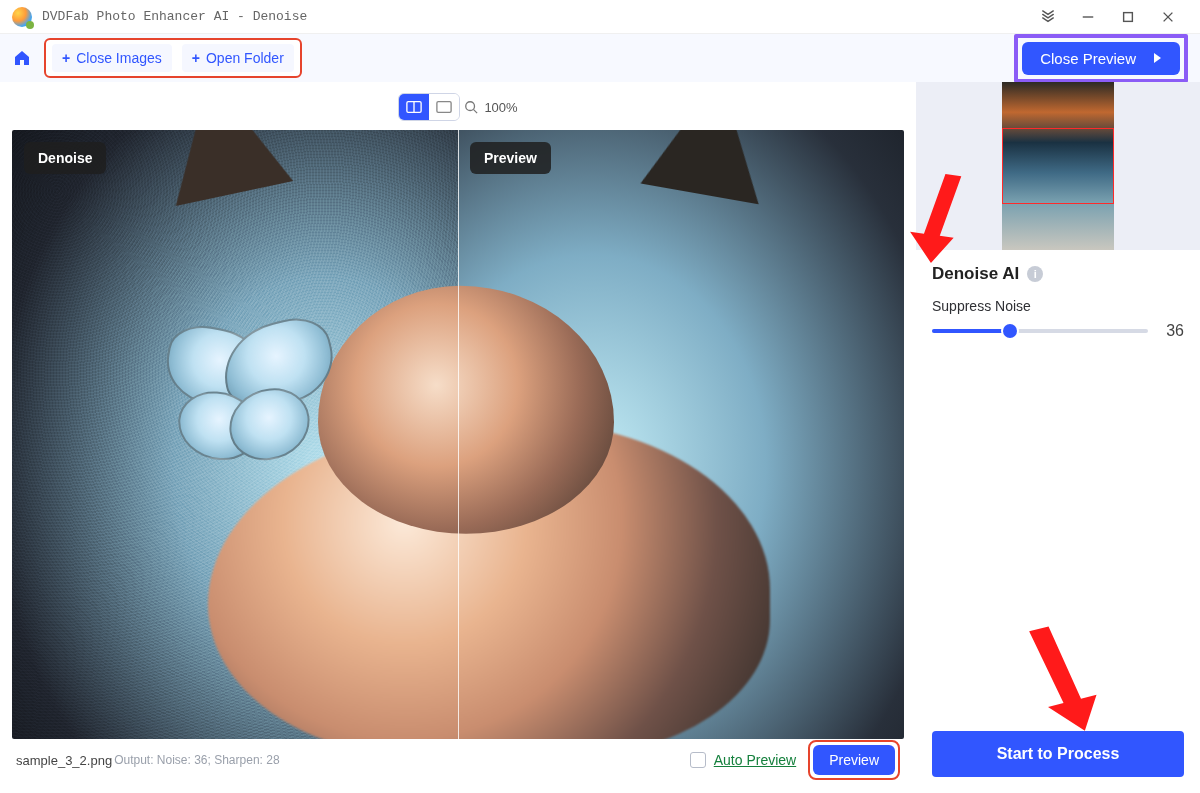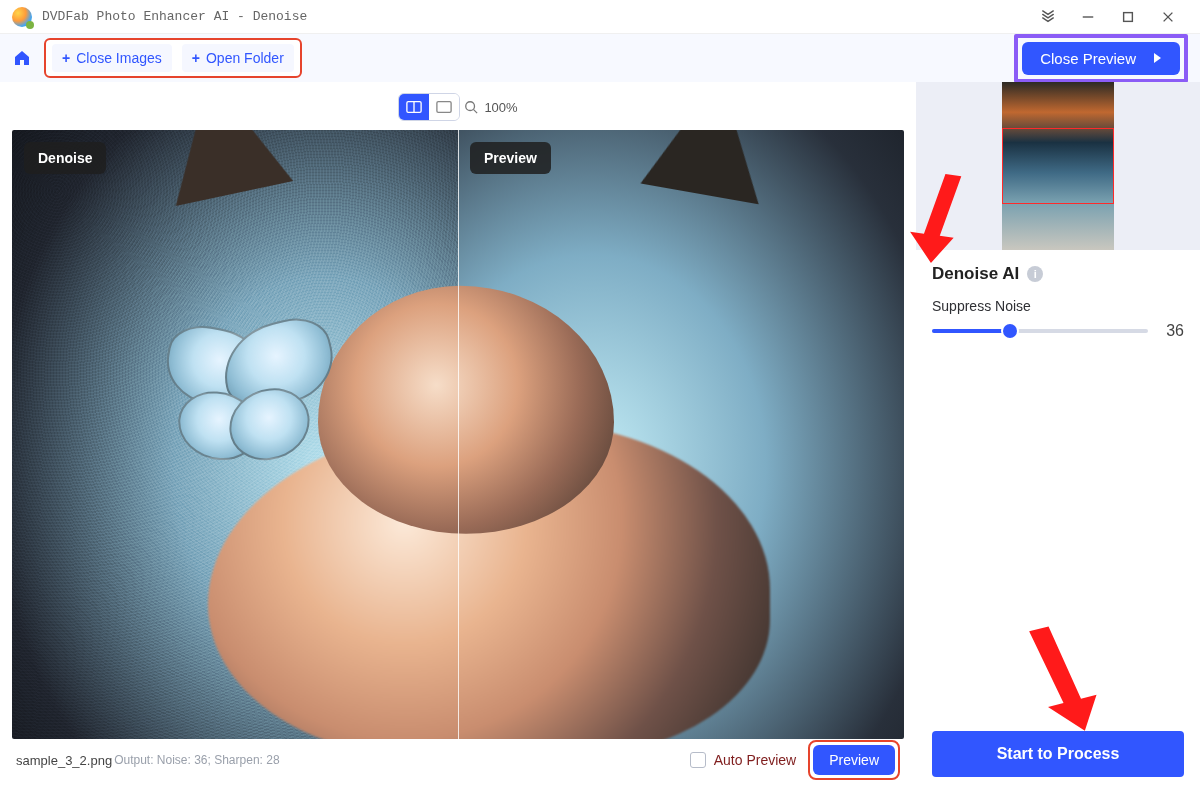--- a/index.html
+++ b/index.html
@@ -56,21 +56,21 @@
 .bw.upL { left:30%; top:0; width:55%; height:55%; border-radius: 60% 40% 50% 50% / 70% 40% 60% 40%; transform: rotate(-14deg); }
 .bw.upR { left:2%; top:4%; width:52%; height:52%; border-radius: 40% 60% 50% 50% / 40% 70% 40% 60%; transform: rotate(10deg); }
 .bw.loL { left:33%; top:44%; width:40%; height:48%; border-radius: 55% 45% 55% 45%; transform: rotate(-6deg);}
 .bw.loR { left:8%; top:46%; width:40%; height:46%; border-radius: 45% 55% 45% 55%; transform: rotate(4deg);}
 
 .footer { height: 44px; display: flex; align-items: center; padding: 0 4px 2px 4px; }
 .file-col { display:flex; flex-direction:row; gap:2px; }
 .filename { color: #444; font-size: 13px; }
 .output { color: #9aa0ab; font-size: 12px; }
 .footer-spacer { flex: 1; }
-.autoprev { display: flex; align-items: center; gap: 8px; color: #7f1d1d; font-size: 14px; margin-right: 12px; }
+.autoprev { display: flex; align-items: center; gap: 8px; color: #15803d; font-size: 14px; margin-right: 12px; text-decoration: underline; }
 .checkbox { width: 16px; height: 16px; border: 1.5px solid #b6bcc9; border-radius: 3px; background: #fff; cursor: pointer; }
 .preview-wrap { border: 2px solid #e6442d; border-radius: 8px; padding: 3px; }
 .preview-btn { background: #3156ff; color: #fff; border-radius: 6px; padding: 7px 16px; cursor: pointer; font-size: 14px; }
 
 .sidebar { width: 284px; display: flex; flex-direction: column; background: #eef0f8; }
 .thumb-strip { height: 168px; background: #eceef6; display:flex; align-items:stretch; justify-content:center; }
 .thumb { width: 112px; height: 168px; position: relative; overflow:hidden; }
 .thumb-bg { position:absolute; inset:0; background: linear-gradient(180deg, #2c2a24 0%, #c06830 18%, #1a3142 36%, #3f6a85 54%, #7aa1b0 72%, #c9c7bf 100%); }
 .thumb-sel { position:absolute; left:0; right:0; top:46px; height:76px; border:1.5px solid #ff2a2a; }
 .controls { flex:1; background:#fff; padding: 14px 16px 16px 16px; display:flex; flex-direction:column; }

